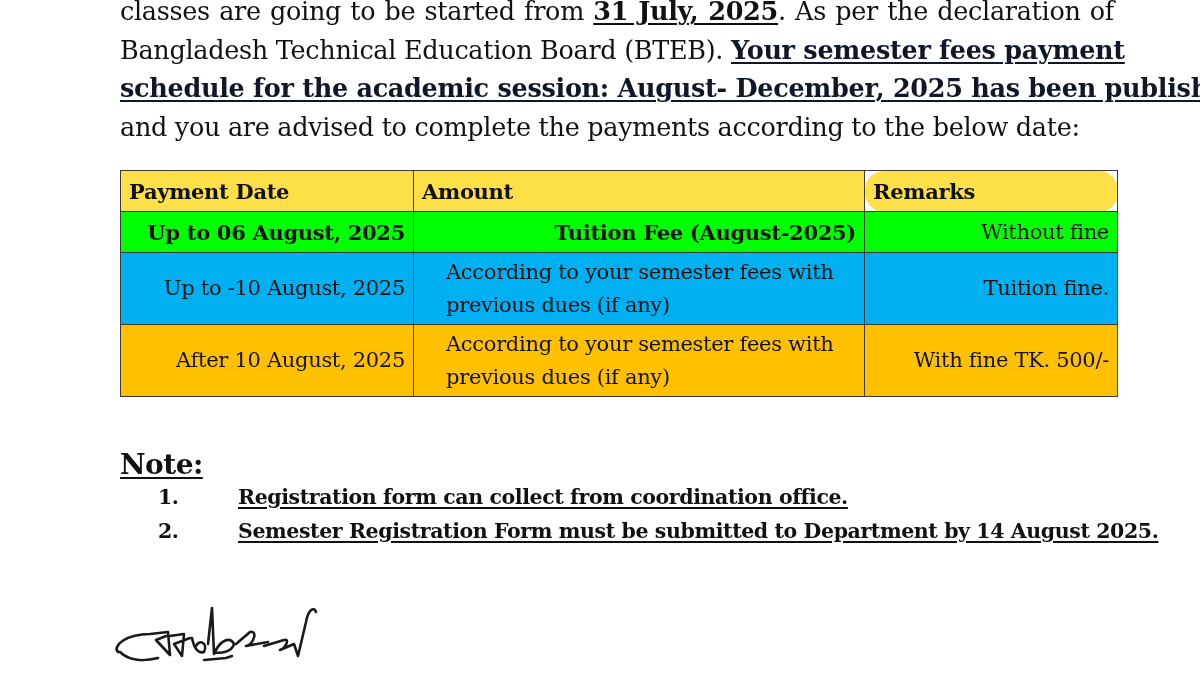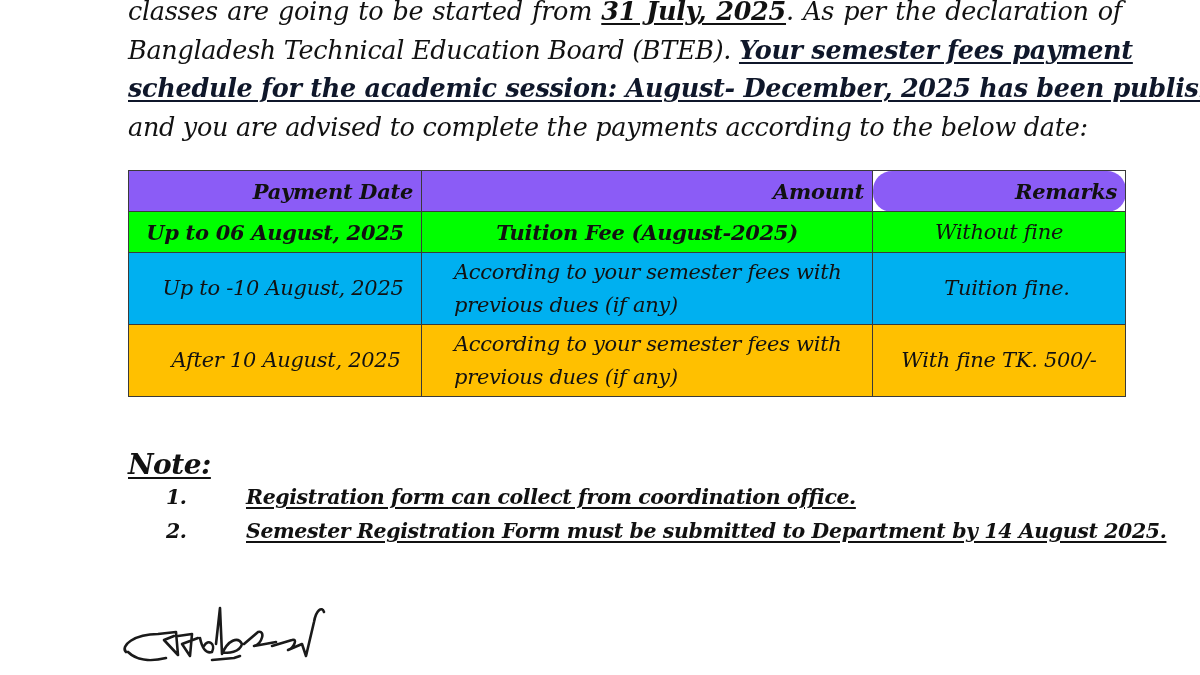--- a/index.html
+++ b/index.html
@@ -1,34 +1,34 @@
 <!DOCTYPE html>
 <html><head>
 <meta charset="utf-8">
 <style>
   html, body { margin:0; padding:0; background:#ffffff; }
   body { width:1200px; height:675px; overflow:hidden; position:relative;
          font-family: "DejaVu Serif", "Liberation Serif", serif; color:#111; }
-  .page { position:absolute; left:8px; top:0; width:1040px; height:675px;font-style:italic; }
+  .page { position:absolute; left:0; top:0; width:1040px; height:675px; }
   .para { position:absolute; left:120px; top:-8px; width:994px;
           font-size:25.5px; line-height:38.5px; text-align:justify; letter-spacing:-0.3px; }
   .para .line { display:block; text-align:justify; text-align-last:justify; white-space:nowrap; }
   .para .line.last { text-align-last:left; }
   .u { text-decoration:underline; text-decoration-thickness:2px; text-underline-offset:3px; }
   .b { font-weight:bold; }
   .red { color:#0f172a; font-weight:bold; text-decoration:underline; text-decoration-thickness:2px; text-underline-offset:3px; }
   table.fees { position:absolute; left:120px; top:170px; width:998px; border-collapse:collapse;
                font-size:21px; line-height:33px; letter-spacing:-0.3px; }
   table.fees td, table.fees th { border:1.5px solid #3a3a3a; padding:0 8px; }
-  table.fees th { background:#8b5cf6; font-weight:bold; height:40px; text-align:right; }
+  table.fees th { background:#fde047; font-weight:bold; height:40px; text-align:left; }
   .c1 { width:276px; } .c2 { width:434px; } .c3 { width:236px;border-radius:19px; }
   tr.r-green td { background:#00ff00; height:40px; }
   tr.r-blue td { background:#00b0f0; height:71px; line-height:33px;padding-left:24px; }
   tr.r-amber td { background:#ffc000; height:71px; line-height:33px; }
-  .center { text-align:center; }
+  .center { text-align:right; }
   .left { text-align:left; }
   .note { position:absolute; left:120px; top:448px; font-size:28px; font-weight:bold;
           text-decoration:underline; text-underline-offset:3px; letter-spacing:-0.5px; }
   .notes { position:absolute; left:0; top:485px; width:1200px; font-size:20.5px; font-weight:bold; letter-spacing:-0.4px; }
   .notes .item { position:relative; height:34px; }
   .notes .num { position:absolute; left:158px; }
   .notes .txt { position:absolute; left:238px; text-decoration:underline; text-underline-offset:3px; white-space:nowrap; }
   .sig { position:absolute; left:108px; top:600px; width:220px; height:75px; }
 </style>
 </head>

